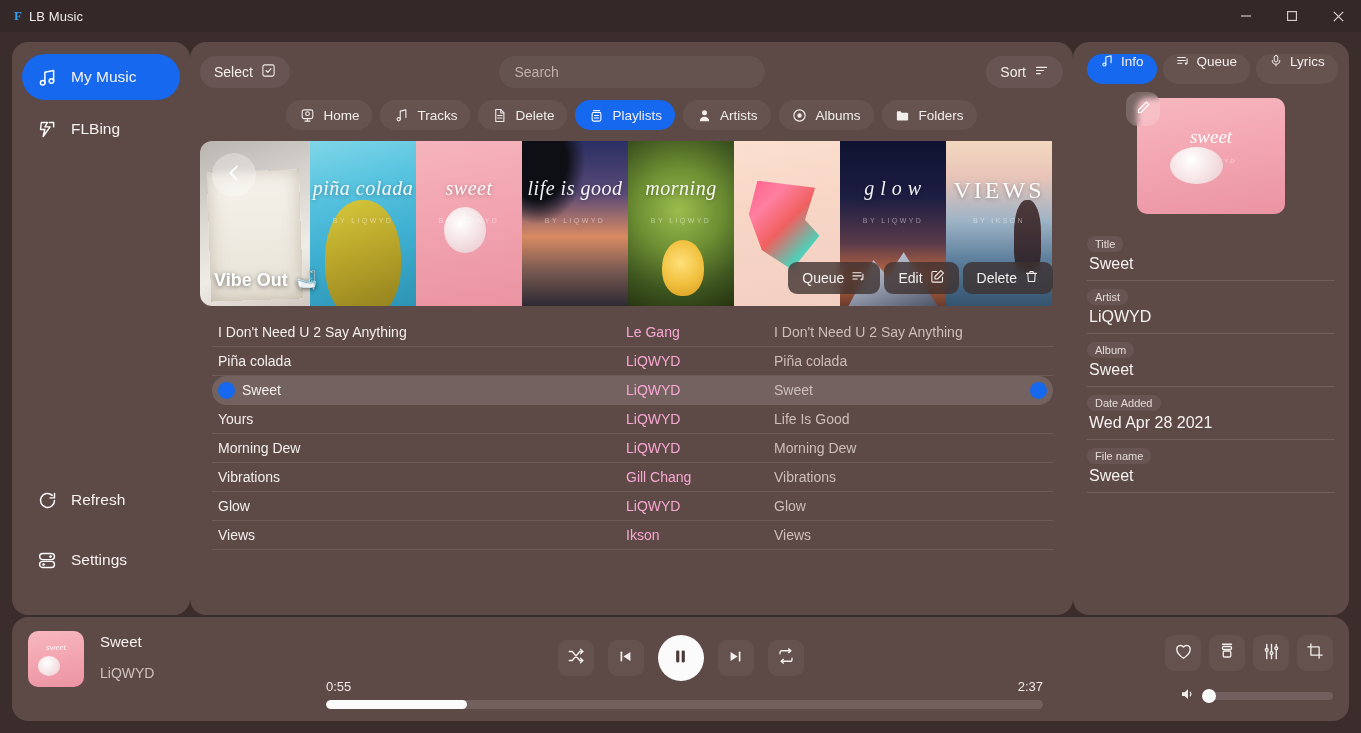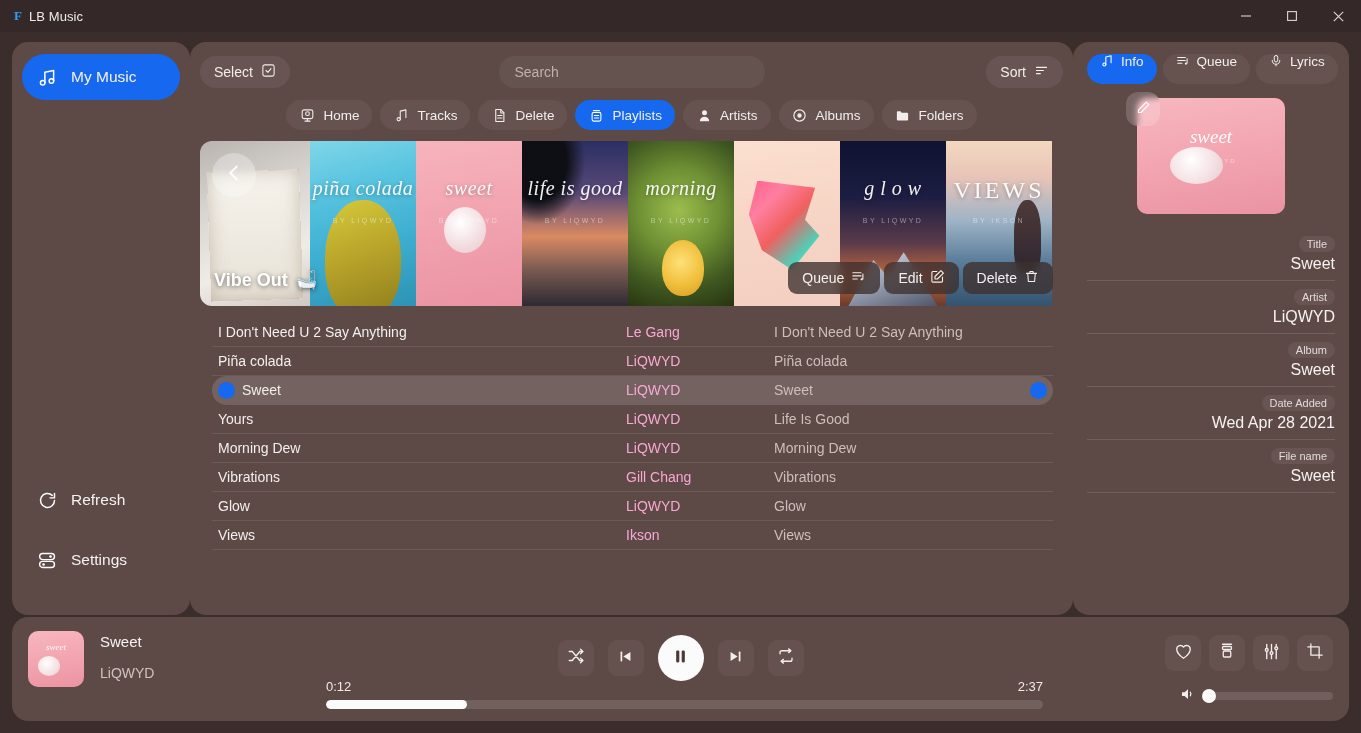--- a/index.html
+++ b/index.html
@@ -287,21 +287,21 @@
   }
   .rp-art-sub { position:absolute; left:0; right:0; top:52%; text-align:center; font-size:6px; letter-spacing:2px; color: rgba(255,255,255,.5); }
   .rp-edit {
     position: absolute; left: 39px; top: -6px;
     width: 34px; height: 34px; border-radius: 12px;
     background: rgba(255,255,255,.17);
     display: flex; align-items: center; justify-content: center;
     backdrop-filter: blur(3px);
   }
   .meta-list { margin-top: 14px; flex: 1 1 auto; overflow: hidden; }
-  .meta-row { padding: 6px 0 7px 0; border-bottom: 1px solid rgba(255,255,255,.12); text-align: right; }
+  .meta-row { padding: 6px 0 7px 0; border-bottom: 1px solid rgba(255,255,255,.12); }
   .meta-label {
     display: inline-block;
     font-size: 11px; color: #e2d9d6;
     background: rgba(255,255,255,.07);
     border-radius: 8px; padding: 2px 8px;
   }
   .meta-value { font-size: 16px; color: #f6f2f0; margin-top: 3px; padding-left: 2px; }
 
   
   .player {
@@ -397,20 +397,29 @@
         <span class="nav-ico">
           <svg width="21" height="21" viewBox="0 0 24 24" fill="none" stroke="#fff" stroke-width="1.7" stroke-linecap="round" stroke-linejoin="round">
             <path d="M9 18V6l10-2v12"></path>
               <circle cx="6.5" cy="18" r="2.6"></circle>
               <circle cx="16.5" cy="16" r="2.6"></circle>
           </svg>
         </span>
         <span class="nav-label">My Music</span>
       </div>
 
+      <div class="nav-item">
+        <span class="nav-ico">
+          <svg width="21" height="21" viewBox="0 0 24 24" fill="none" stroke="#fff" stroke-width="1.6" stroke-linecap="round" stroke-linejoin="round">
+            <path d="M5 4h7l-3 5h6l-8 11 2-8H4z"></path>
+              <path d="M14 4h5v5"></path>
+          </svg>
+        </span>
+        <span class="nav-label">FLBing</span>
+      </div>
 
       <div class="sb-spacer"></div>
 
       <div class="sb-bottom">
 
         <div class="nav-item">
           <span class="nav-ico">
             <svg width="21" height="21" viewBox="0 0 24 24" fill="none" stroke="#fff" stroke-width="1.7" stroke-linecap="round" stroke-linejoin="round">
               <path d="M20 12a8 8 0 1 1-2.6-5.9"></path>
                 <path d="M20 4v5h-5"></path>
@@ -832,21 +841,21 @@
           <svg width="18" height="18" viewBox="0 0 24 24" fill="none" stroke="#f2eeec" stroke-width="1.7" stroke-linecap="round" stroke-linejoin="round">
             <path d="M6.5 2.5v15h15"></path>
               <path d="M2.5 6.5h15v15"></path>
           </svg>
         </span>
       </div>
     </div>
 
     <div class="progress-area">
       <div class="time-row">
-        <span>0:12</span>
+        <span>0:55</span>
         <span>2:37</span>
       </div>
       <div class="bar">
         <div class="bar-fill" id="seekfill" style="width: 19.6%;"></div>
       </div>
     </div>
 
     <div class="volume-area">
       <span>
         <svg width="18" height="18" viewBox="0 0 24 24" fill="#f2eeec">

